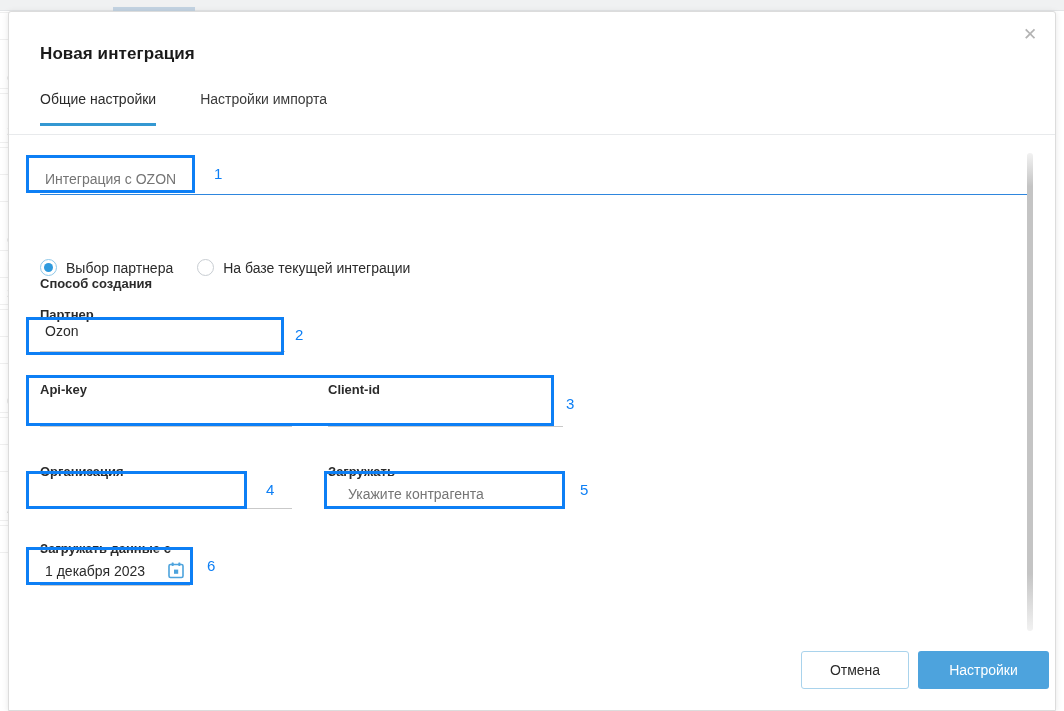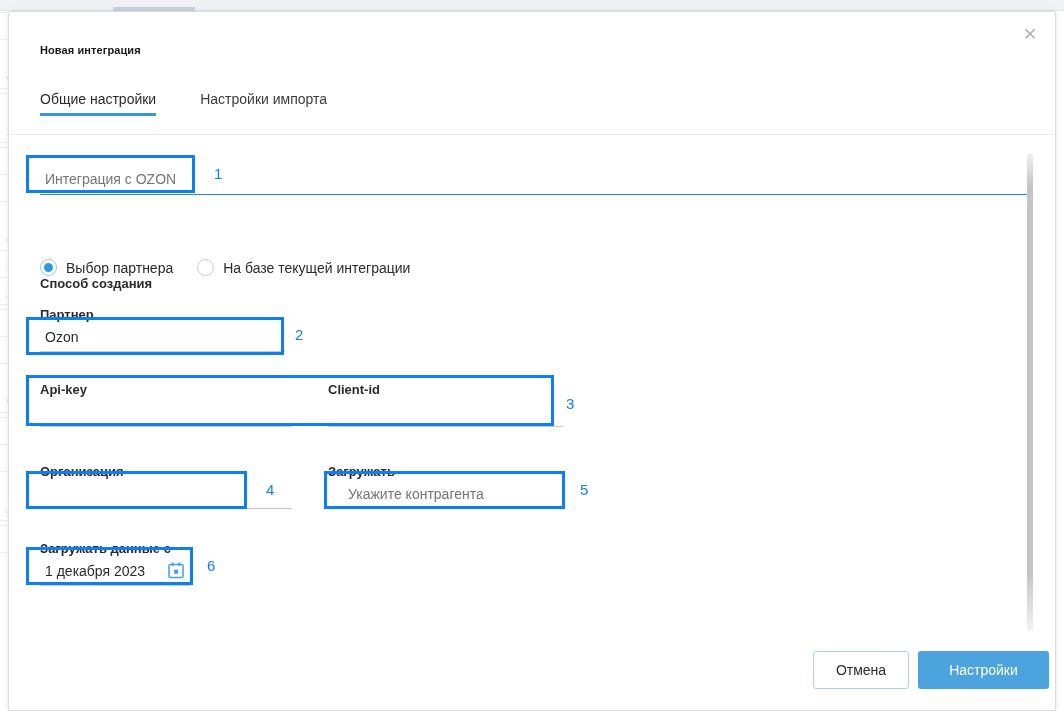--- a/index.html
+++ b/index.html
@@ -55,32 +55,32 @@
   #close-btn {
     position: absolute; right: 14px; top: 12px;
     width: 22px; height: 22px;
     color: #b3b3b3; font-size: 17px;
     line-height: 22px; text-align: center;
     cursor: pointer; user-select: none;
   }
 
   #modal-title {
     position: absolute; left: 31px; top: 32px;
-    font-size: 11px; font-weight: bold; color: #1a1a1a;
+    font-size: 17px; font-weight: bold; color: #1a1a1a;
     letter-spacing: .1px;
   }
 
   
   #tabs {
     position: absolute; left: 31px; top: 79px;
     display: flex; gap: 0;
   }
   .tab {
     font-size: 14px; color: #3b3b3b;
-    padding: 0 0 6px 0;
+    padding: 0 0 16px 0;
     margin-right: 44px;
     cursor: pointer; white-space: nowrap;
     border-bottom: 3px solid transparent;
   }
   .tab.active { border-bottom-color: #3498d2; color: #2b2b2b; }
   #tabs-divider {
     position: absolute; left: 0; top: 122px; width: 1048px;
     border-bottom: 1px solid #e8eaec;
   }
 
@@ -130,21 +130,21 @@
     display: flex; align-items: center; justify-content: center;
     margin-right: 9px; flex: none;
   }
   .radio.checked .radio-circle { border: 1px solid #8ec8ea; }
   .radio-dot { width: 9px; height: 9px; border-radius: 50%; background: #2e9ade; display: none; }
   .radio.checked .radio-dot { display: block; }
   .radio-text { font-size: 14px; color: #2b2b2b; white-space: nowrap; }
 
   
   #partner-label { position: absolute; left: 31px; top: 172px; }
-  #partner-input { left: 31px; top: 194px; width: 230px; }
+  #partner-input { left: 31px; top: 188px; width: 230px; }
   #partner-underline { left: 31px; top: 216px; width: 245px; }
 
   
   #apikey-label { position: absolute; left: 31px; top: 247px; }
   #apikey-input { left: 31px; top: 270px; width: 240px; }
   #apikey-underline { left: 31px; top: 291px; width: 252px; }
 
   #clientid-label { position: absolute; left: 319px; top: 247px; }
   #clientid-input { left: 319px; top: 270px; width: 225px; }
   #clientid-underline { left: 319px; top: 291px; width: 235px; }
@@ -172,21 +172,21 @@
     position: absolute; left: 0; bottom: 0; width: 1048px; height: 78px;
     background: #fff;
   }
   .btn {
     position: absolute; height: 38px; border-radius: 3px;
     font-size: 14px; cursor: pointer;
     display: flex; align-items: center; justify-content: center;
     font-family: "Liberation Sans", sans-serif;
   }
   #cancel-btn {
-    right: 148px; top: 19px; width: 96px;
+    right: 148px; top: 19px; width: 108px;
     border: 1px solid #a9d3ec; background: #fff; color: #2b2b2b;
   }
   #connect-btn {
     right: 8px; top: 19px; width: 131px;
     border: none; background: #4da3dd; color: #fff;
   }
 
   
   .anno-box {
     position: absolute; border: 3px solid #0d7ff5;

